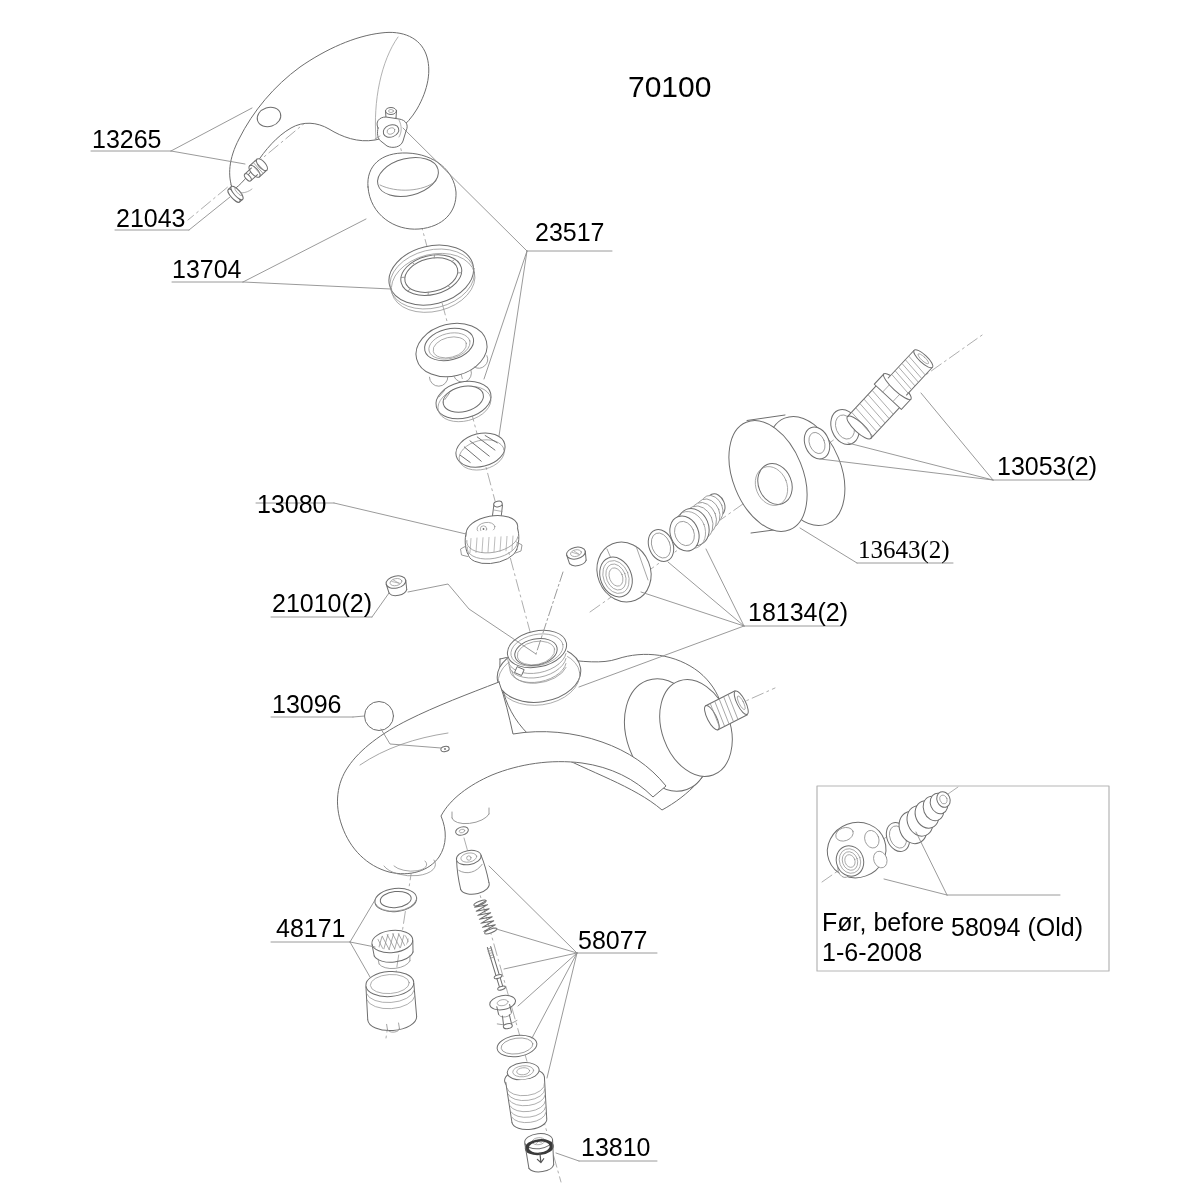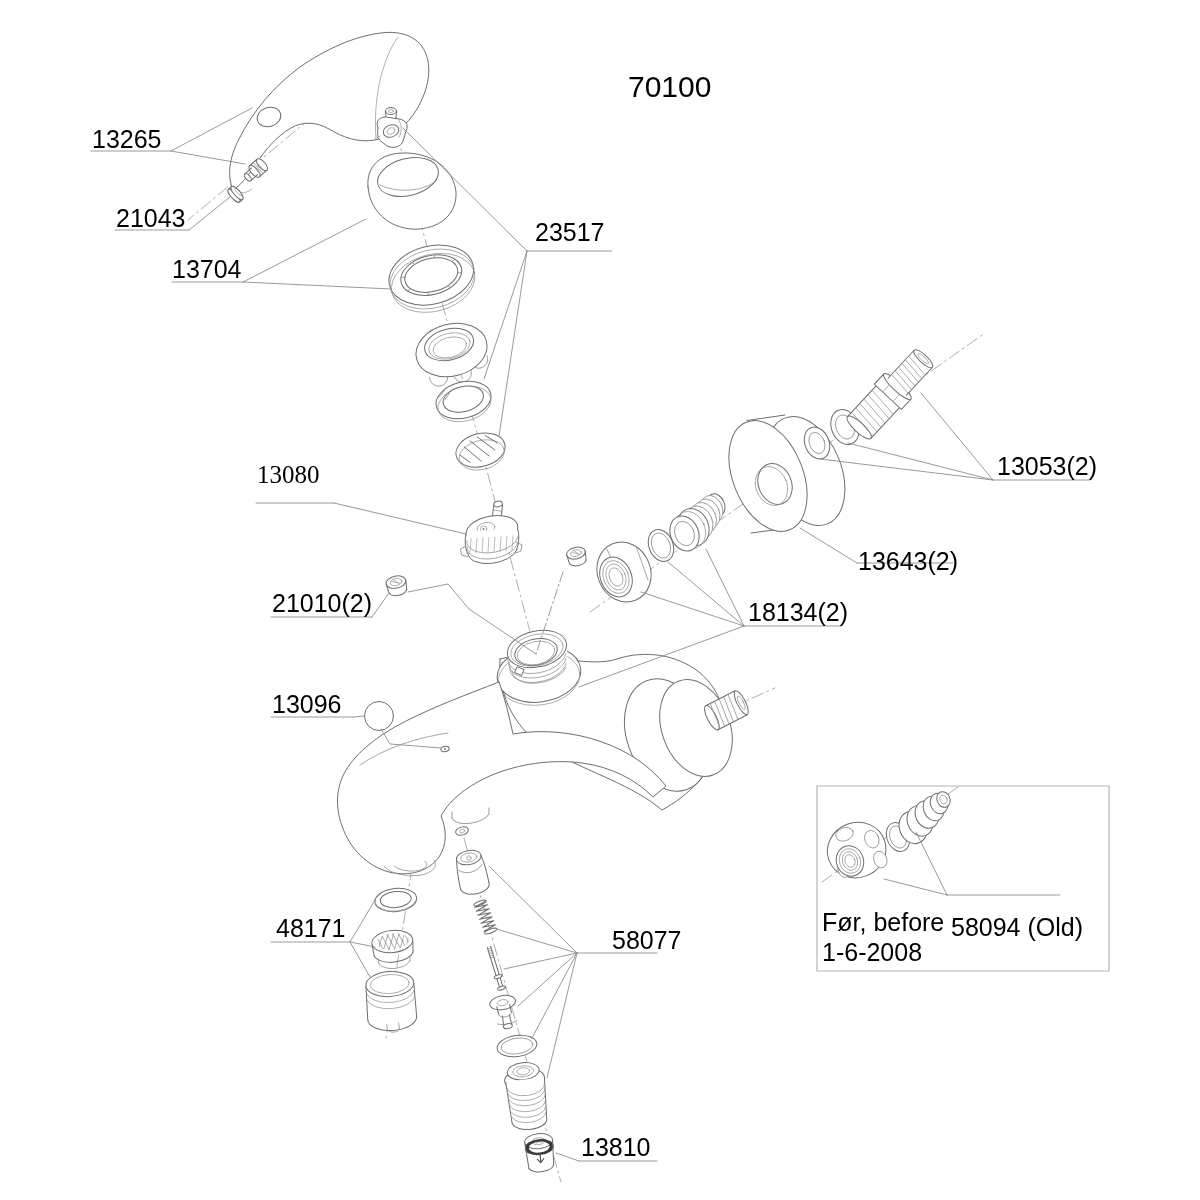--- a/index.html
+++ b/index.html
@@ -429,27 +429,27 @@
     <path stroke-dasharray="10 3 2 3" d="M 563,572 L 536,654"></path>
   </g>
 </svg>
 
 <div class="title" style="left:628px;top:72px;">70100</div>
 
 <div class="lbl" style="left:92px;top:127px;">13265</div>
 <div class="lbl" style="left:116px;top:206px;">21043</div>
 <div class="lbl" style="left:172px;top:257px;text-align:center;">13704</div>
 <div class="lbl" style="left:535px;top:220px;">23517</div>
-<div class="lbl" style="left:257px;top:462px;font-family:Liberation Serif, serif;">13080</div>
+<div class="lbl" style="left:257px;top:492px;">13080</div>
 <div class="lbl" style="left:272px;top:591px;">21010(2)</div>
 <div class="lbl" style="left:272px;top:692px;">13096</div>
 <div class="lbl" style="left:276px;top:916px;">48171</div>
-<div class="lbl" style="left:578px;top:928px;margin-left:34px;">58077</div>
+<div class="lbl" style="left:578px;top:928px;">58077</div>
 <div class="lbl" style="left:581px;top:1135px;">13810</div>
 <div class="lbl" style="left:997px;top:454px;">13053(2)</div>
-<div class="lbl" style="left:858px;top:549px;">13643(2)</div>
+<div class="lbl" style="left:858px;top:537px;font-family:Liberation Serif, serif;">13643(2)</div>
 <div class="lbl" style="left:748px;top:600px;">18134(2)</div>
 
 <div class="lbl" style="left:951px;top:871px;margin-top:44px;">58094 (Old)</div>
 <div class="note" style="left:822px;top:910px;">Før, before</div>
 <div class="note" style="left:822px;top:940px;text-align:center;">1-6-2008</div>
 
 </div>
 
 </body></html>

